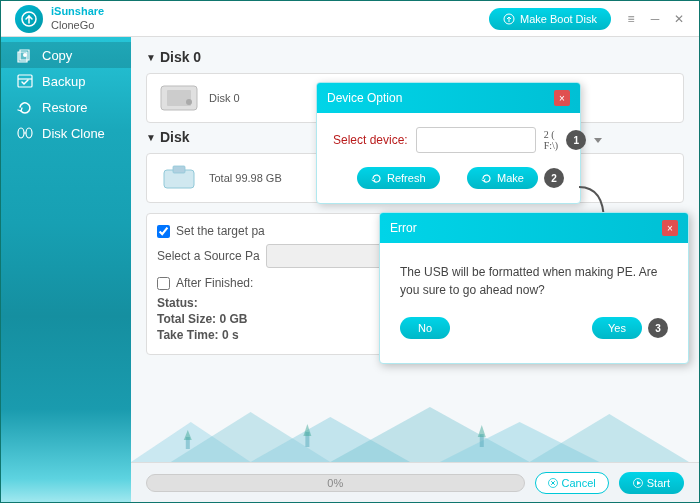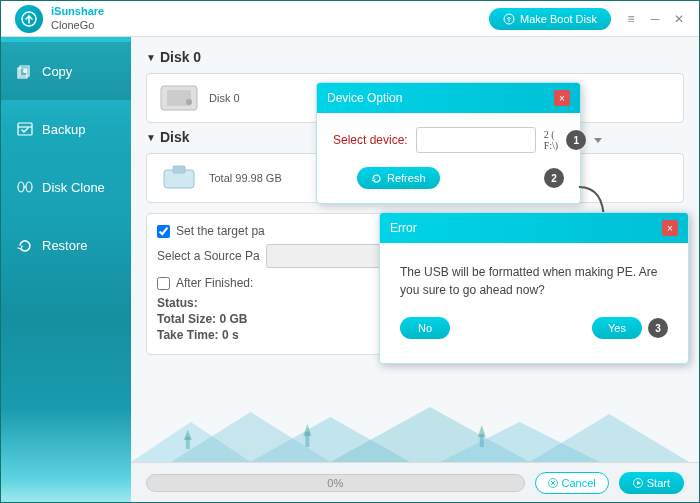--- a/index.html
+++ b/index.html
@@ -18,21 +18,21 @@
     .title-bar-spacer { flex: 1; }
     .make-boot-btn { background: linear-gradient(to bottom, #00d4e8, #00b8c8); border: none; border-radius: 14px; padding: 5px 14px; color: white; font-size: 11px; cursor: pointer; display: flex; align-items: center; gap: 5px; }
     .window-controls { display: flex; gap: 4px; margin-left: 10px; }
     .wc-btn { width: 20px; height: 20px; display: flex; align-items: center; justify-content: center; cursor: pointer; color: #888; font-size: 12px; }
 
     
     .main-layout { display: flex; flex: 1; overflow: hidden; }
 
     
     .sidebar { width: 130px; background: linear-gradient(to bottom, #26c5d8, #1aa8bb, #17a0b3, #158fa0 60%, #1a9bae 80%, #5dd3e0 95%, #a0e8ef); display: flex; flex-direction: column; padding-top: 5px; flex-shrink: 0; }
-    .sidebar-item { display: flex; align-items: center; padding: 20px 15px; cursor: pointer; color: white; font-size: 13px; gap: 8px; text-align: center; }
+    .sidebar-item { display: flex; align-items: center; padding: 4px 15px; cursor: pointer; color: white; font-size: 13px; gap: 8px; text-align: center; }
     .sidebar-item.active { background: rgba(0,0,0,0.15); }
     .sidebar-item svg { width: 18px; height: 18px; flex-shrink: 0; }
 
     
     .content { flex: 1; background: #f5f8fa; position: relative; overflow: hidden; }
     .content-inner { padding: 12px 15px; }
 
     
     .disk-header { font-size: 14px; color: #333; font-weight: 600; margin-bottom: 8px; display: flex; align-items: center; gap: 4px; }
     .disk-item { display: flex; align-items: center; background: white; border: 1px solid #ddd; border-radius: 4px; padding: 8px 12px; margin-bottom: 6px; gap: 10px; }
@@ -140,32 +140,32 @@
       <div class="sidebar-item">
         <svg viewBox="0 0 18 18" fill="none">
             <rect x="2" y="3" width="14" height="12" rx="1" stroke="white" stroke-width="1.2"></rect>
             <path d="M2 7 L16 7" stroke="white" stroke-width="1.2"></path>
             <path d="M6 10 L8 12 L12 8" stroke="white" stroke-width="1.5" stroke-linecap="round"></path>
           </svg>
         <span>Backup</span>
       </div>
       <div class="sidebar-item">
         <svg viewBox="0 0 18 18" fill="none">
+            <path d="M4 9 A5 5 0 1 1 5 13" stroke="white" stroke-width="1.5" stroke-linecap="round"></path>
+            <path d="M2 12 L5 13 L6 10" stroke="white" stroke-width="1.3" stroke-linecap="round" stroke-linejoin="round"></path>
+          </svg>
+        <span>Restore</span>
+      </div>
+      <div class="sidebar-item">
+        <svg viewBox="0 0 18 18" fill="none">
             <ellipse cx="5" cy="9" rx="3" ry="5" stroke="white" stroke-width="1.2"></ellipse>
             <ellipse cx="13" cy="9" rx="3" ry="5" stroke="white" stroke-width="1.2"></ellipse>
             <path d="M8 9 L10 9" stroke="white" stroke-width="1.2"></path>
           </svg>
         <span>Disk Clone</span>
-      </div>
-      <div class="sidebar-item">
-        <svg viewBox="0 0 18 18" fill="none">
-            <path d="M4 9 A5 5 0 1 1 5 13" stroke="white" stroke-width="1.5" stroke-linecap="round"></path>
-            <path d="M2 12 L5 13 L6 10" stroke="white" stroke-width="1.3" stroke-linecap="round" stroke-linejoin="round"></path>
-          </svg>
-        <span>Restore</span>
       </div>
     </div>
 
     <div class="content">
       <div class="content-inner">
 
         <div class="disk-header">
           <span style="font-size:10px;">▼</span>
           <span>Disk 0</span>
         </div>
@@ -276,20 +276,27 @@
           </div>
           <div class="dialog-btn-row">
             <button class="refresh-btn">
               <svg width="11" height="11" viewBox="0 0 11 11" fill="white">
                   <path d="M2 5.5 A3.5 3.5 0 1 1 3 8" stroke="white" stroke-width="1.2" fill="none" stroke-linecap="round"></path>
                   <path d="M1 7 L3 8 L4 6" stroke="white" stroke-width="1" fill="none" stroke-linecap="round" stroke-linejoin="round"></path>
                 </svg>
               <span>Refresh</span>
             </button>
             <div style="display:flex;align-items:center;gap:6px;">
+              <button class="make-pe-btn">
+                <svg width="11" height="11" viewBox="0 0 11 11" fill="white">
+                    <path d="M2 5.5 A3.5 3.5 0 1 1 3 8" stroke="white" stroke-width="1.2" fill="none" stroke-linecap="round"></path>
+                    <path d="M1 7 L3 8 L4 6" stroke="white" stroke-width="1" fill="none" stroke-linecap="round" stroke-linejoin="round"></path>
+                  </svg>
+                <span>Make</span>
+              </button>
               <div class="step-badge-2">2</div>
             </div>
           </div>
         </div>
       </div>
 
       <div class="arrow-indicator">
         <svg width="50" height="50" viewBox="0 0 50 50">
           <defs>
             <marker id="arrowhead" markerWidth="8" markerHeight="8" refX="4" refY="4" orient="auto">

